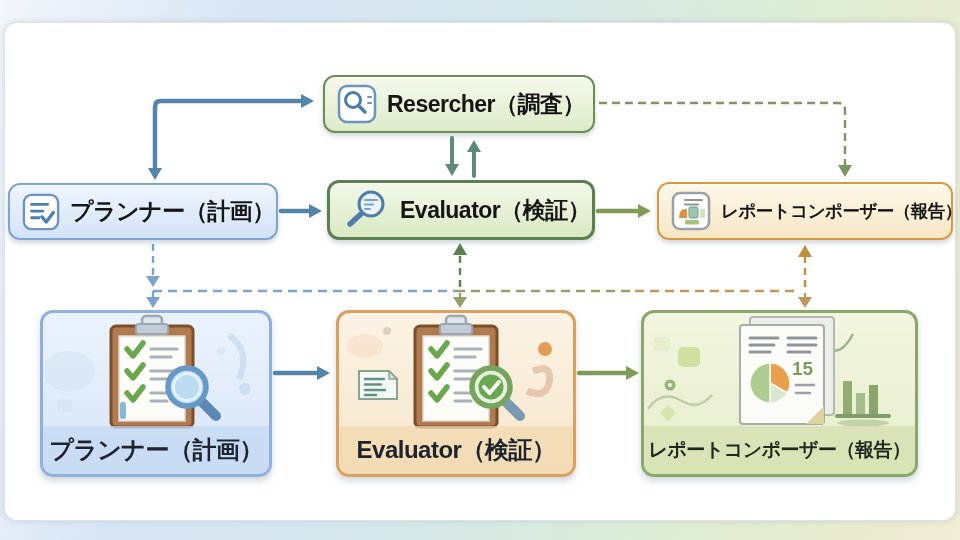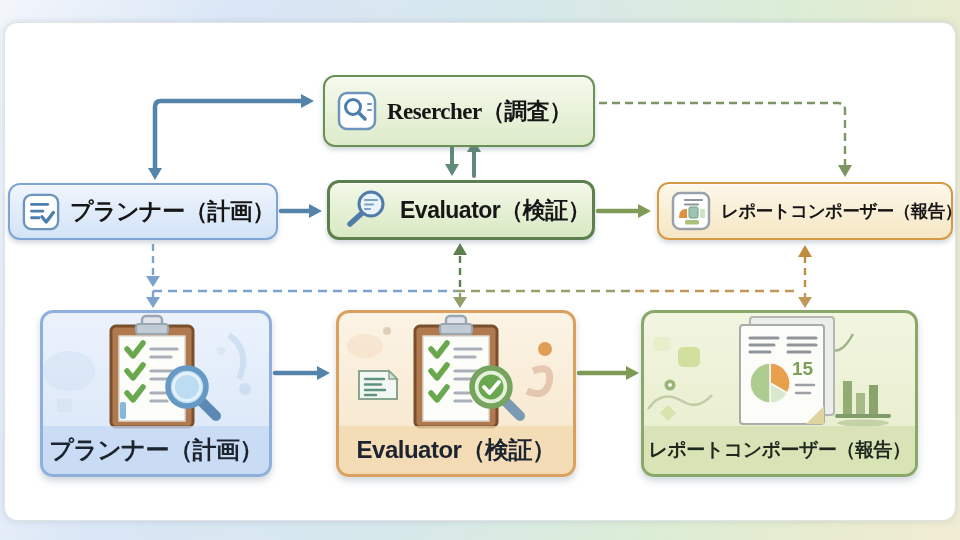--- a/index.html
+++ b/index.html
@@ -17,22 +17,22 @@
   }
   svg.arrows { position:absolute; left:0; top:0; width:960px; height:540px; z-index:2; pointer-events:none; }
 
   
   .node {
     position:absolute; z-index:3; display:flex; align-items:center;
     border-radius:12px; box-shadow:0 3px 5px rgba(90,110,130,0.28), inset 0 1px 0 rgba(255,255,255,0.7);
     padding:0 10px 0 12px; gap:10px;
   }
   .node .nlabel { font-weight:700; color:#161616; white-space:nowrap; letter-spacing:-0.5px; }
-  .node-researcher { left:323px; top:75px; width:272px; height:72px;
-    background:linear-gradient(180deg,#f5f9ec 0%,#ddebc9 100%); border:2.5px solid #698f54;font-family:Liberation Serif, serif; }
+  .node-researcher { left:323px; top:75px; width:272px; height:58px;
+    background:linear-gradient(180deg,#f5f9ec 0%,#ddebc9 100%); border:2.5px solid #698f54; }
   .node-researcher .nlabel { font-size:23px; }
   .node-planner { left:8px; top:183px; width:270px; height:57px;
     background:linear-gradient(180deg,#eff5fd 0%,#d3e3f7 100%); border:2.5px solid #7da4d4; }
   .node-planner .nlabel { font-size:23px; }
   .node-evaluator { left:327px; top:180px; width:268px; height:60px;
     background:linear-gradient(180deg,#f3f8e9 0%,#d9e9c3 100%); border:3px solid #5c7f4e; }
   .node-evaluator .nlabel { font-size:23px; }
   .node-report { left:657px; top:182px; width:296px; height:58px;
     background:linear-gradient(180deg,#fdf8ea 0%,#f6e6c4 100%); border:2.5px solid #d79a44; }
   .node-report .nlabel { font-size:17.5px; }

